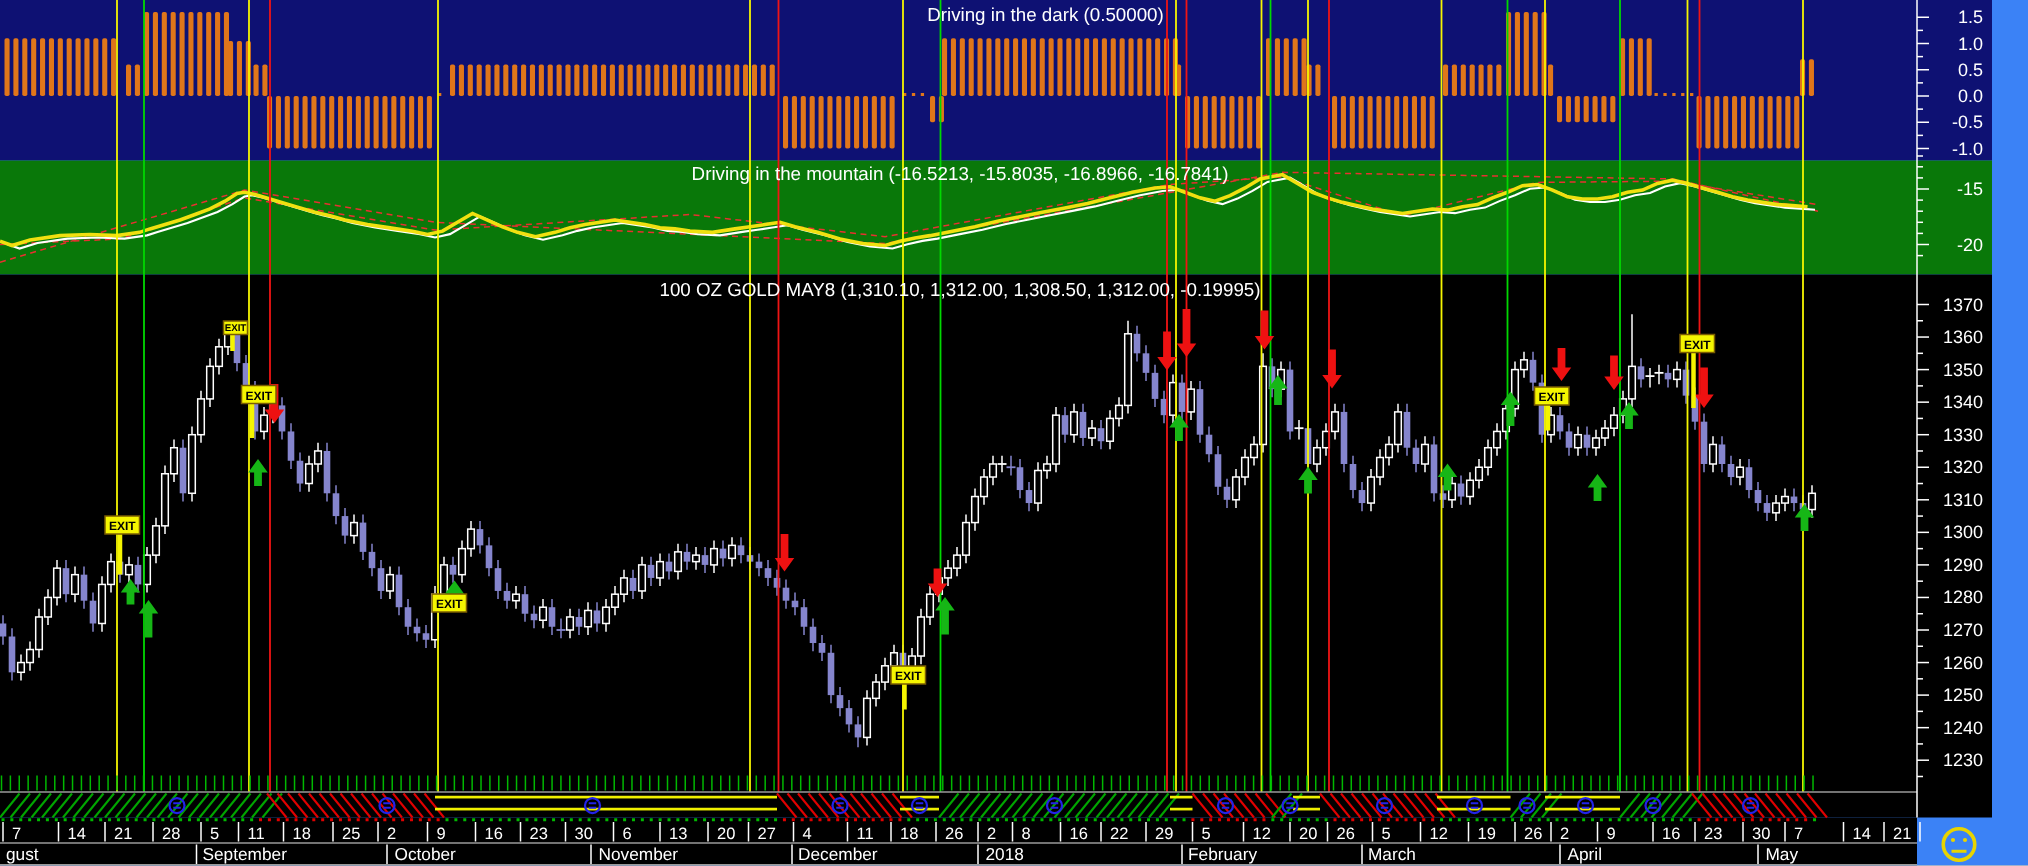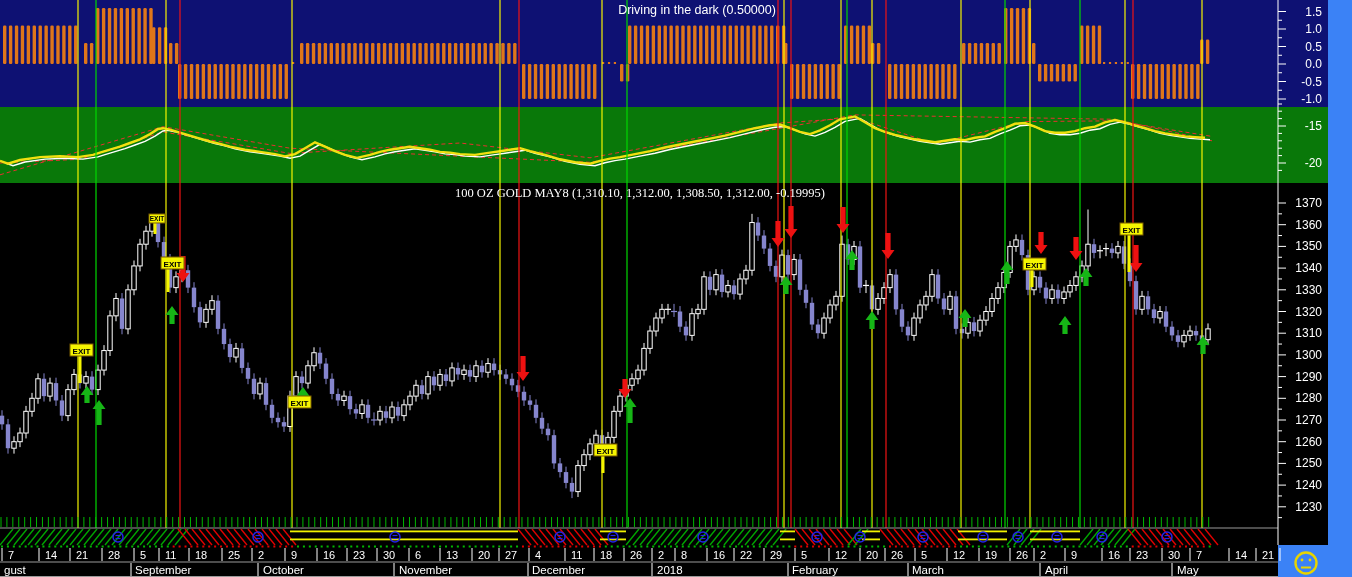--- a/index.html
+++ b/index.html
@@ -8,21 +8,22 @@
   #plot{position:absolute;left:0;top:0;}
   .paneltitle{position:absolute;color:#ffffff;font-size:12.5px;white-space:nowrap;
               transform:translateX(-50%);z-index:5;}
   svg text{font-family:"Liberation Sans",sans-serif;}
 </style>
 </head>
 <body>
 <div id="screen">
 
 <div class="paneltitle" style="left:697px;top:3px;">Driving in the dark (0.50000)</div>
-<div class="paneltitle" style="left:640px;top:186px;font-family:Liberation Serif, serif;">100 OZ GOLD MAY8 (1,310.10, 1,312.00, 1,308.50, 1,312.00, -0.19995)</div>
+<div class="paneltitle" style="left:640px;top:109px;">Driving in the mountain (-16.5213, -15.8035, -16.8966, -16.7841)</div>
+<div class="paneltitle" style="left:640px;top:186px;">100 OZ GOLD MAY8 (1,310.10, 1,312.00, 1,308.50, 1,312.00, -0.19995)</div>
 
 <svg id="plot" width="1352" height="577">
       <g>
         <rect x="0" y="0" width="1328" height="107" fill="#0e1173"></rect>
         <rect x="0" y="107" width="1328" height="76" fill="#097809"></rect>
         <rect x="0" y="183" width="1328" height="362" fill="#000000"></rect>
         <rect x="0" y="545" width="1278" height="32" fill="#000000"></rect>
       </g>
       <g>
         <rect x="3" y="25.5" width="3.4" height="38.5" rx="1.2" fill="#e0761a"></rect>

